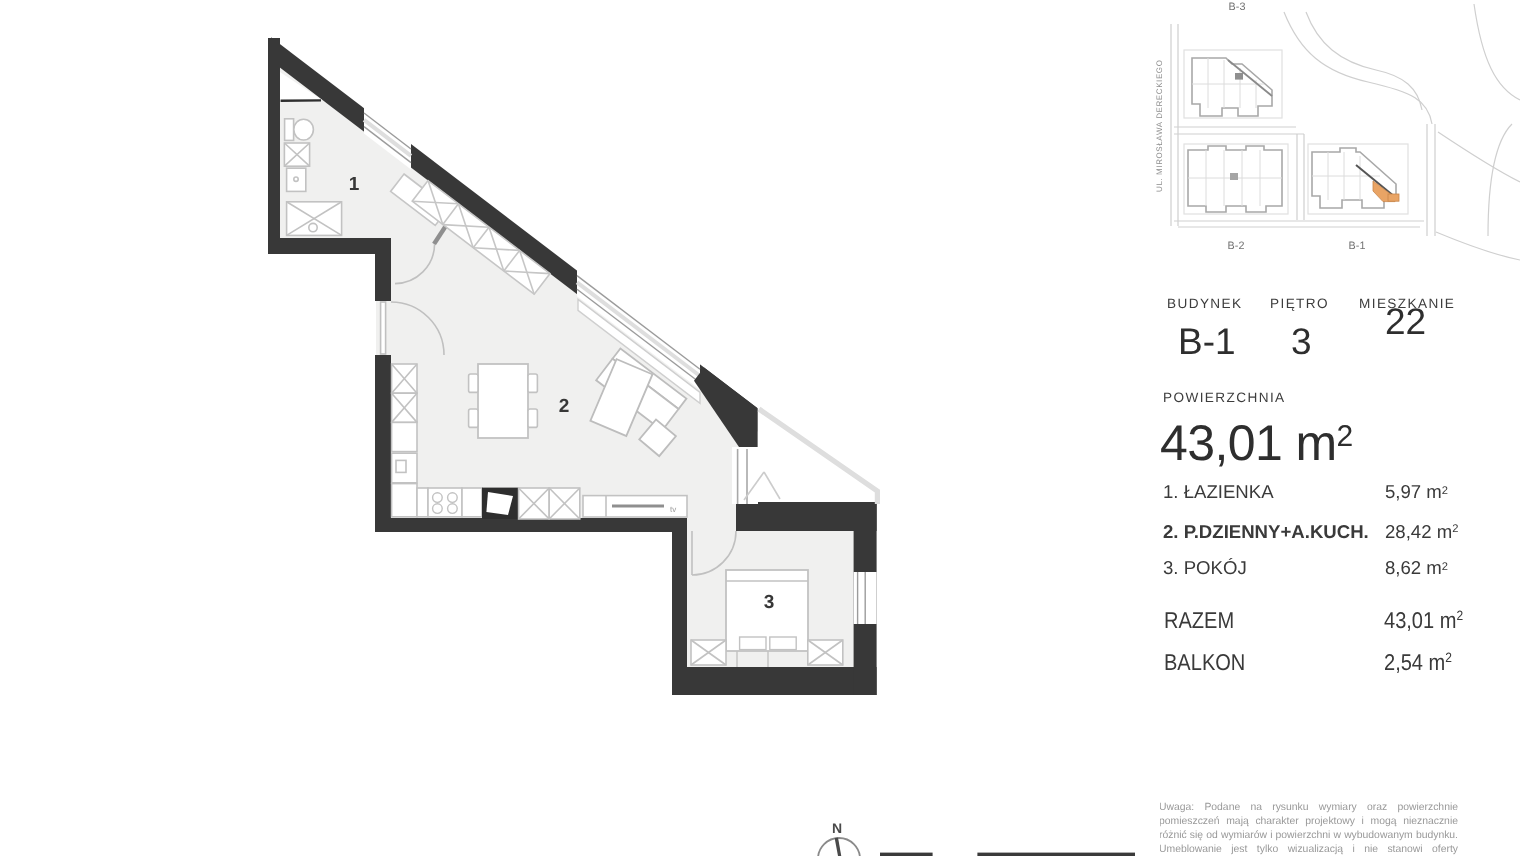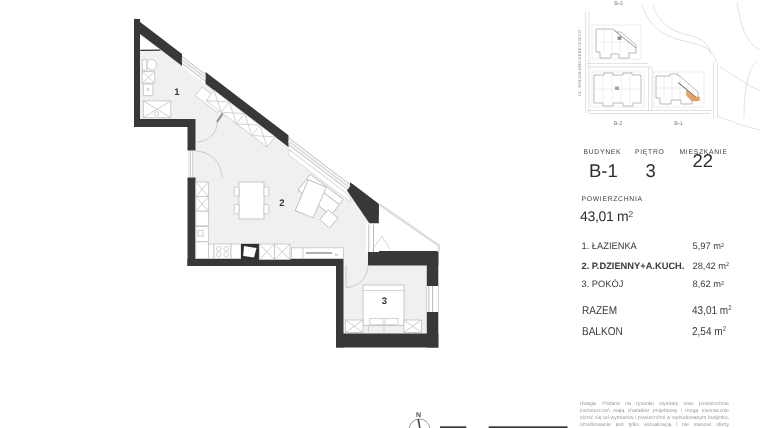--- a/index.html
+++ b/index.html
@@ -331,21 +331,21 @@
 <div class="abs hcap" style="left:679.5px;top:149.2px;">MIESZKANIE</div>
 
 <div class="abs bignum" style="left:589px;top:160.2px;">B-1</div>
 
 <div class="abs bignum" style="left:645.5px;top:160.2px;">3</div>
 
 <div class="abs bignum" style="left:692.5px;top:150px;">22</div>
 
 <div class="abs hcap" style="left:581.5px;top:195.6px;">POWIERZCHNIA</div>
 
-<div class="abs" style="left:580px;top:208px;font-size:14px;color:#2e2e2e;letter-spacing:-0.3px;">43,01 m<span class="sup">2</span></div>
+<div class="abs" style="left:580px;top:208px;font-size:25px;color:#2e2e2e;letter-spacing:-0.3px;">43,01 m<span class="sup">2</span></div>
 
 <div class="abs row" style="left:581.5px;top:241.3px;">1. ŁAZIENKA</div>
 <div class="abs row" style="left:692.5px;top:241.3px;">5,97 m<span class="sup">2</span></div>
 
 <div class="abs row" style="left:581.5px;top:260.5px;font-weight:bold;">2. P.DZIENNY+A.KUCH.</div>
 <div class="abs row" style="left:692.5px;top:260.5px;">28,42 m<span class="sup">2</span></div>
 
 <div class="abs row" style="left:581.5px;top:279.3px;">3. POKÓJ</div>
 <div class="abs row" style="left:692.5px;top:279.3px;">8,62 m<span class="sup">2</span></div>
 

